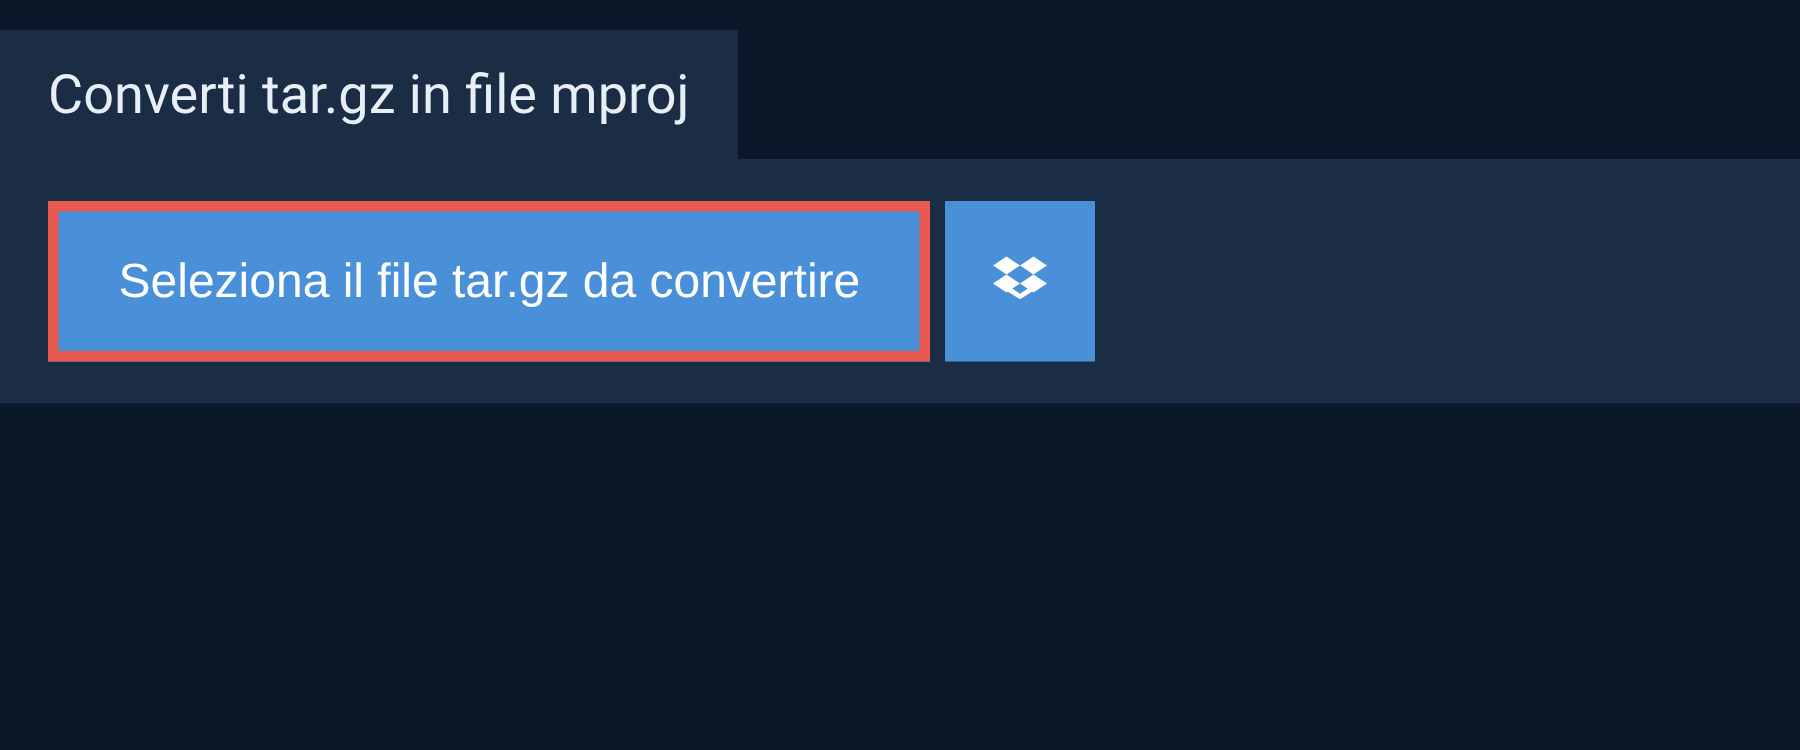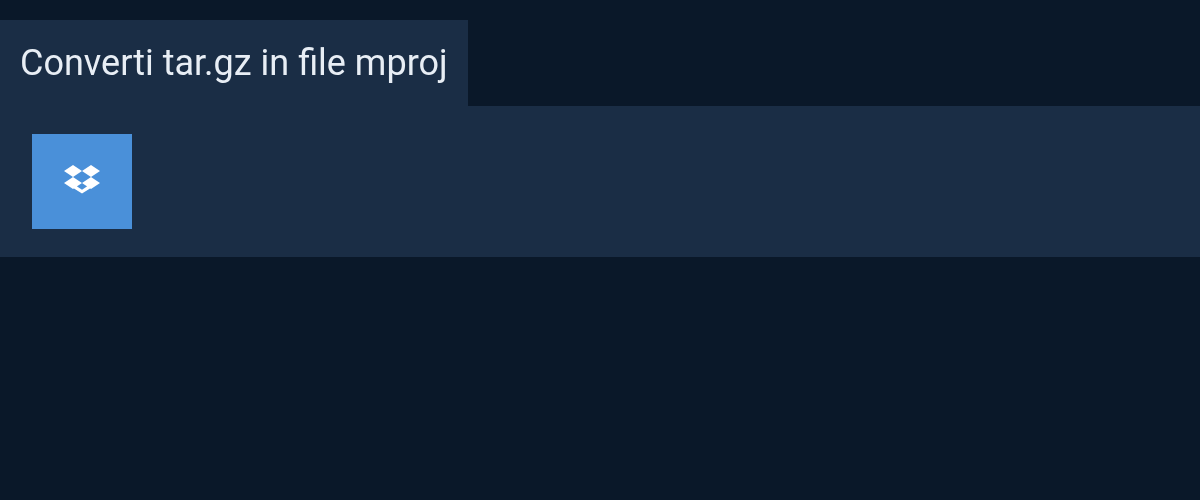--- a/index.html
+++ b/index.html
@@ -10,21 +10,21 @@
     body {
       width: 1200px;
       height: 500px;
       background-color: #0a1829;
       font-family: -apple-system, BlinkMacSystemFont, "Segoe UI", Roboto, sans-serif;
       overflow: hidden;
     }
     .header-tab {
       background-color: #1a2d45;
       display: inline-block;
-      padding: 22px 20px;
+      padding: 22px 32px;
       margin-top: 20px;
     }
     .header-title {
       color: #e8eef5;
       font-size: 36px;
       font-weight: 400;
     }
     .content-area {
       background-color: #1a2d45;
       padding: 28px 32px;
@@ -68,20 +68,23 @@
 <body>
 
 
 
 <div class="header-tab">
   <h1 class="header-title">Converti tar.gz in file mproj</h1>
 </div>
 
 <div class="content-area">
   <div class="button-row">
+    <button class="select-button">
+      <span>Seleziona il file tar.gz da convertire</span>
+    </button>
     <button class="dropbox-button">
       <span>
         <svg class="dropbox-icon" viewBox="0 0 24 24" fill="#ffffff">
           <path d="M6 2L0 6l6 4-6 4 6 4 6-4 6 4 6-4-6-4 6-4-6-4-6 4-6-4zm6 4l6 4-6 4-6-4 6-4zm0 12.5l-6-4-2 1.5 8 5 8-5-2-1.5-6 4z"></path>
         </svg>
       </span>
     </button>
   </div>
 </div>
 

